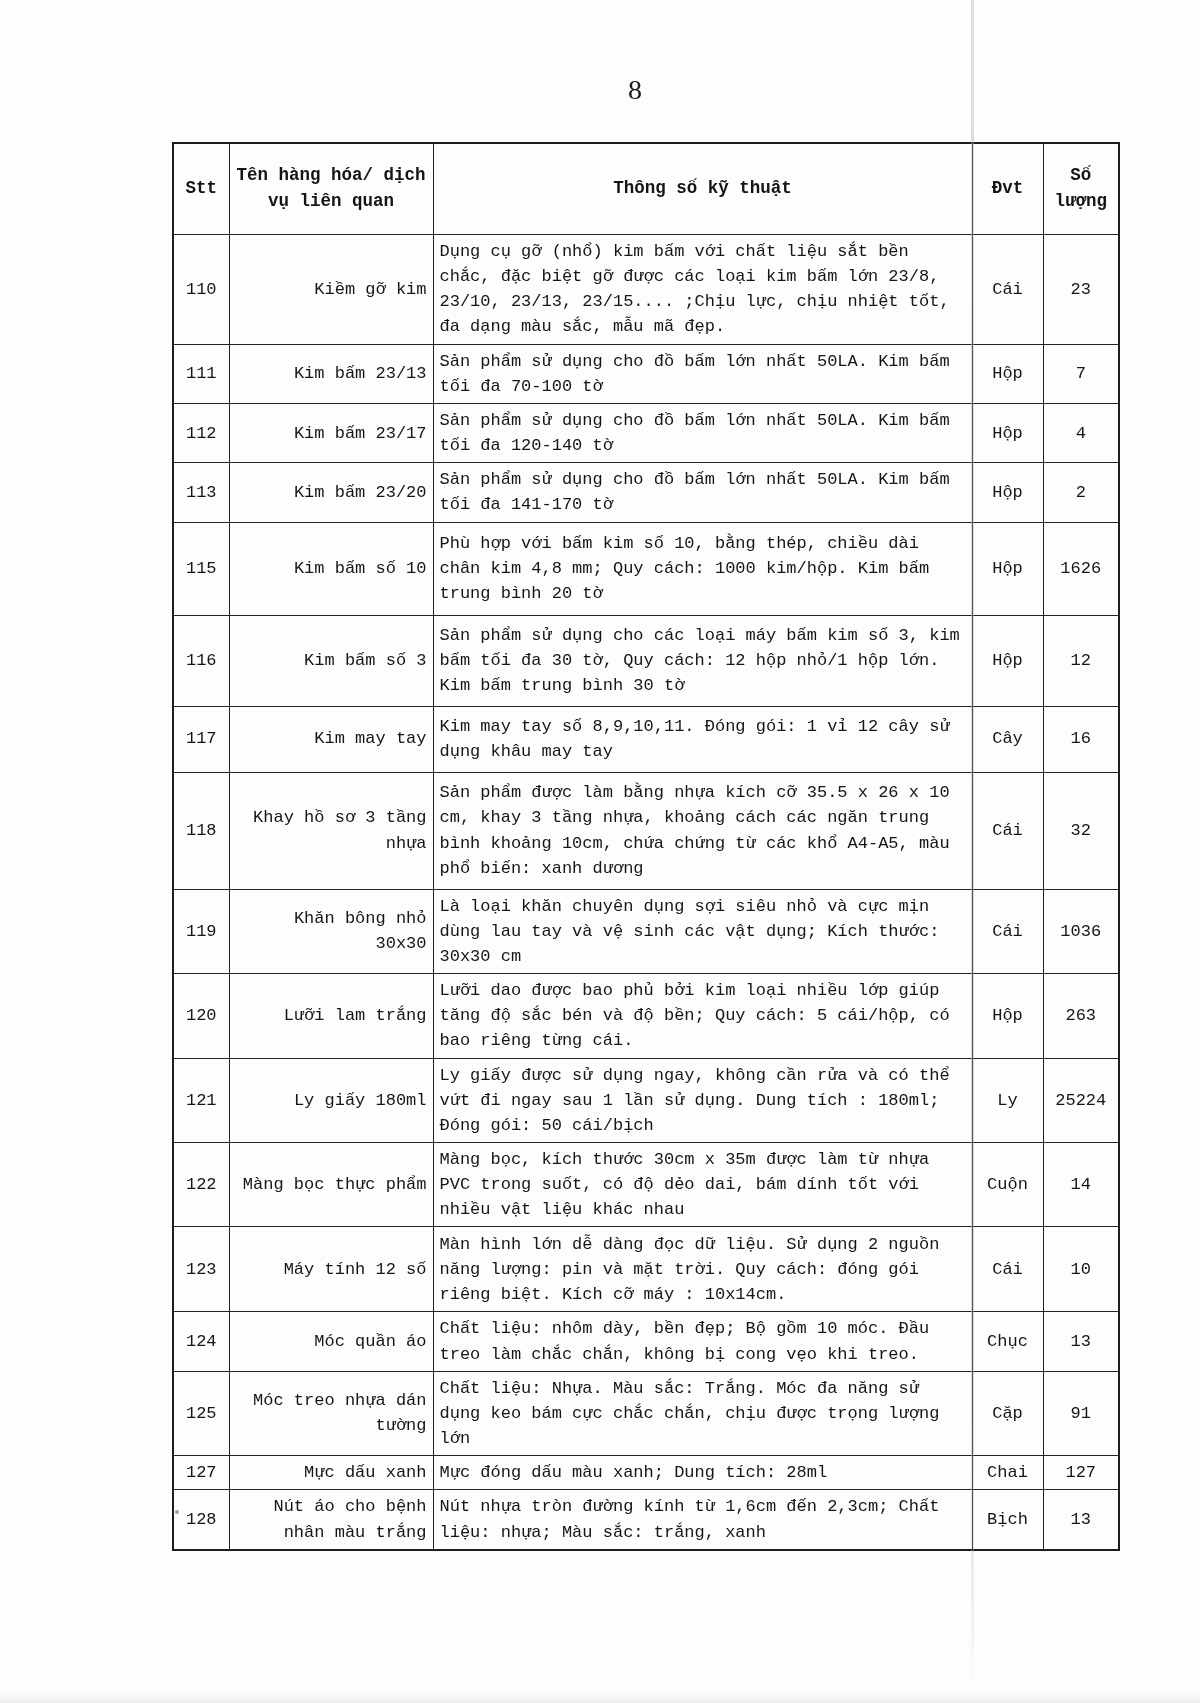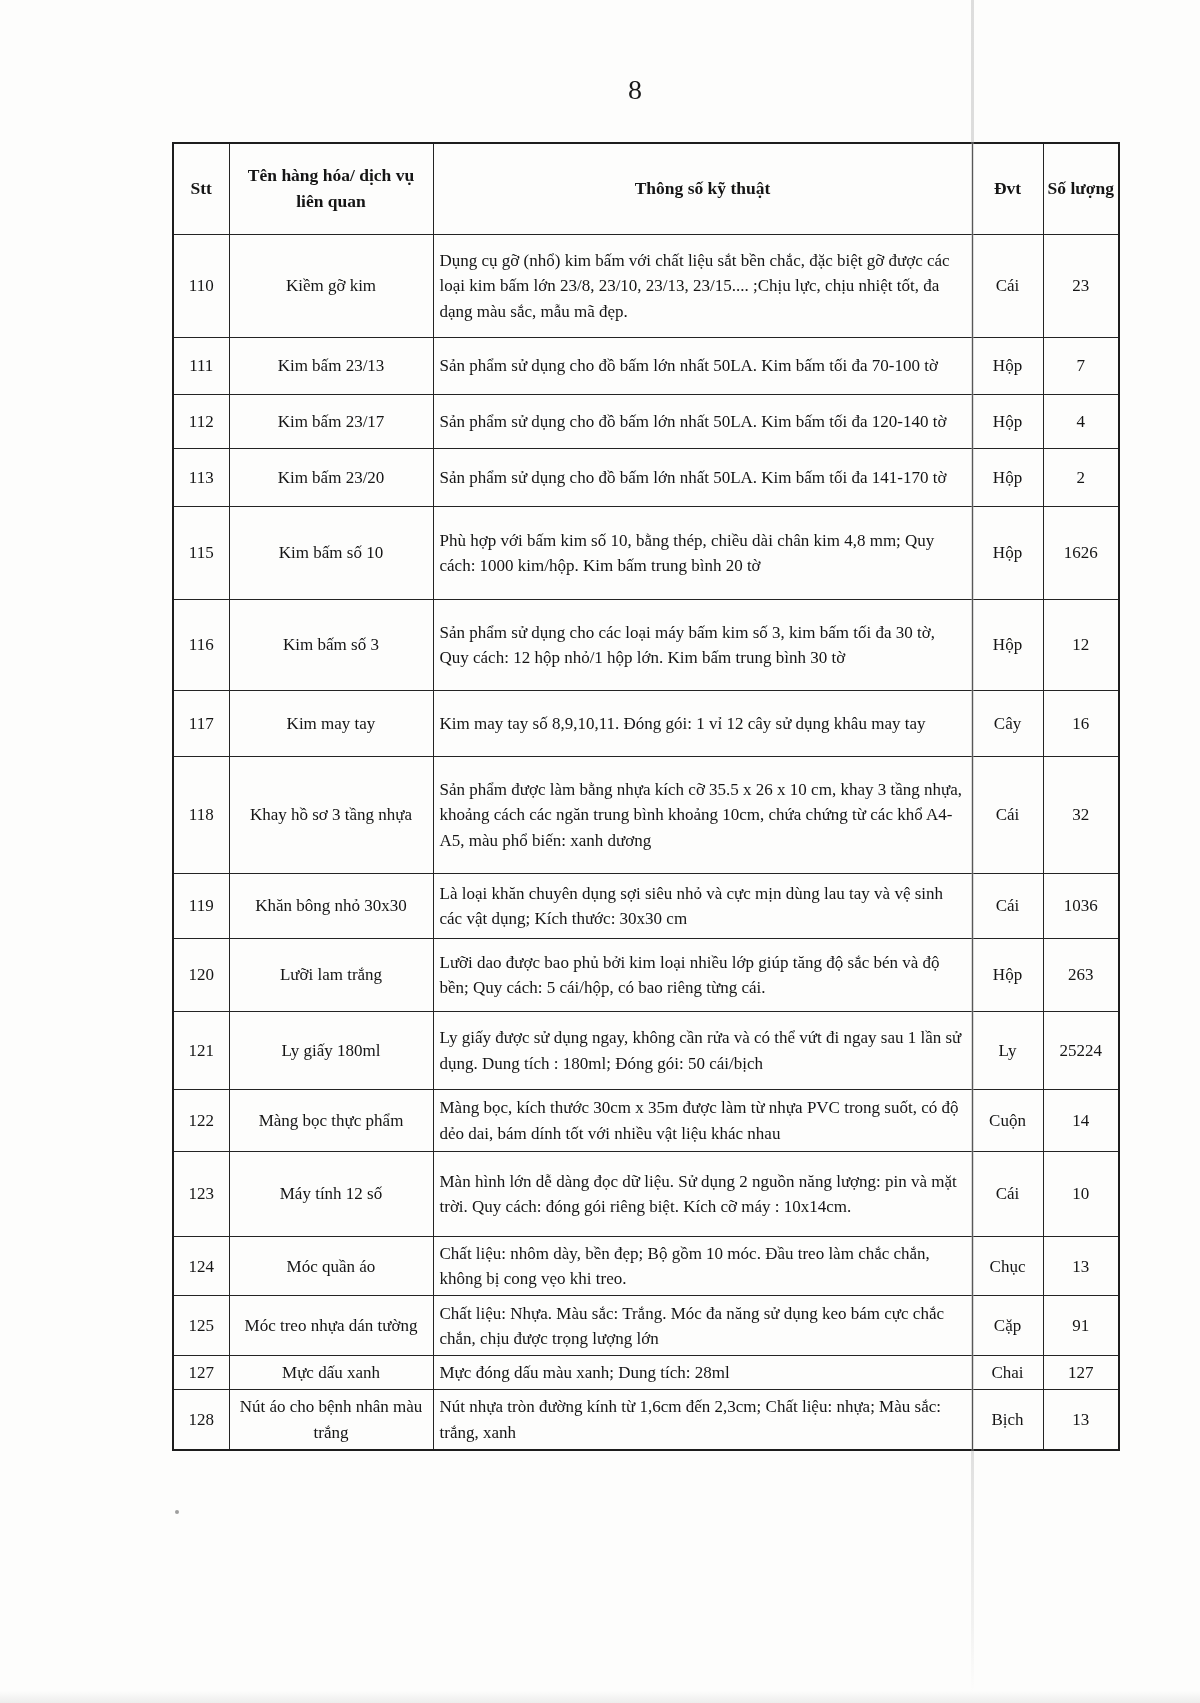--- a/index.html
+++ b/index.html
@@ -22,41 +22,42 @@
     font-size: 28px;
     color: #1a1a1a;
   }
   table.goods {
     position: absolute;
     left: 172px;
     top: 142px;
     width: 946px;
     border-collapse: collapse;
     table-layout: fixed;
+    font-family: Liberation Mono, monospace;
   }
   table.goods th, table.goods td {
     border: 1.6px solid #242424;
     vertical-align: middle;
     font-size: 17px;
     line-height: 1.48;
     padding: 4px 6px;
     overflow: hidden;
   }
   table.goods {
     border: 2px solid #1d1d1d;
   }
   table.goods thead th {
     font-weight: bold;
     font-size: 17.5px;
     text-align: center;
     height: 82px;
     padding: 4px 4px;
   }
   td.c-stt  { text-align: center; }
-  td.c-name { text-align: center; padding-left: 9px; padding-right: 6px; }
+  td.c-name { text-align: right; padding-left: 9px; padding-right: 6px; }
   td.c-spec { text-align: left; padding-left: 11px; padding-right: 9px; }
   td.c-unit { text-align: center; }
   td.c-qty  { text-align: center; }
   .scan-line {
     position: absolute;
     left: 971px;
     top: 0;
     width: 3px;
     height: 1692px;
     background: linear-gradient(to bottom,

